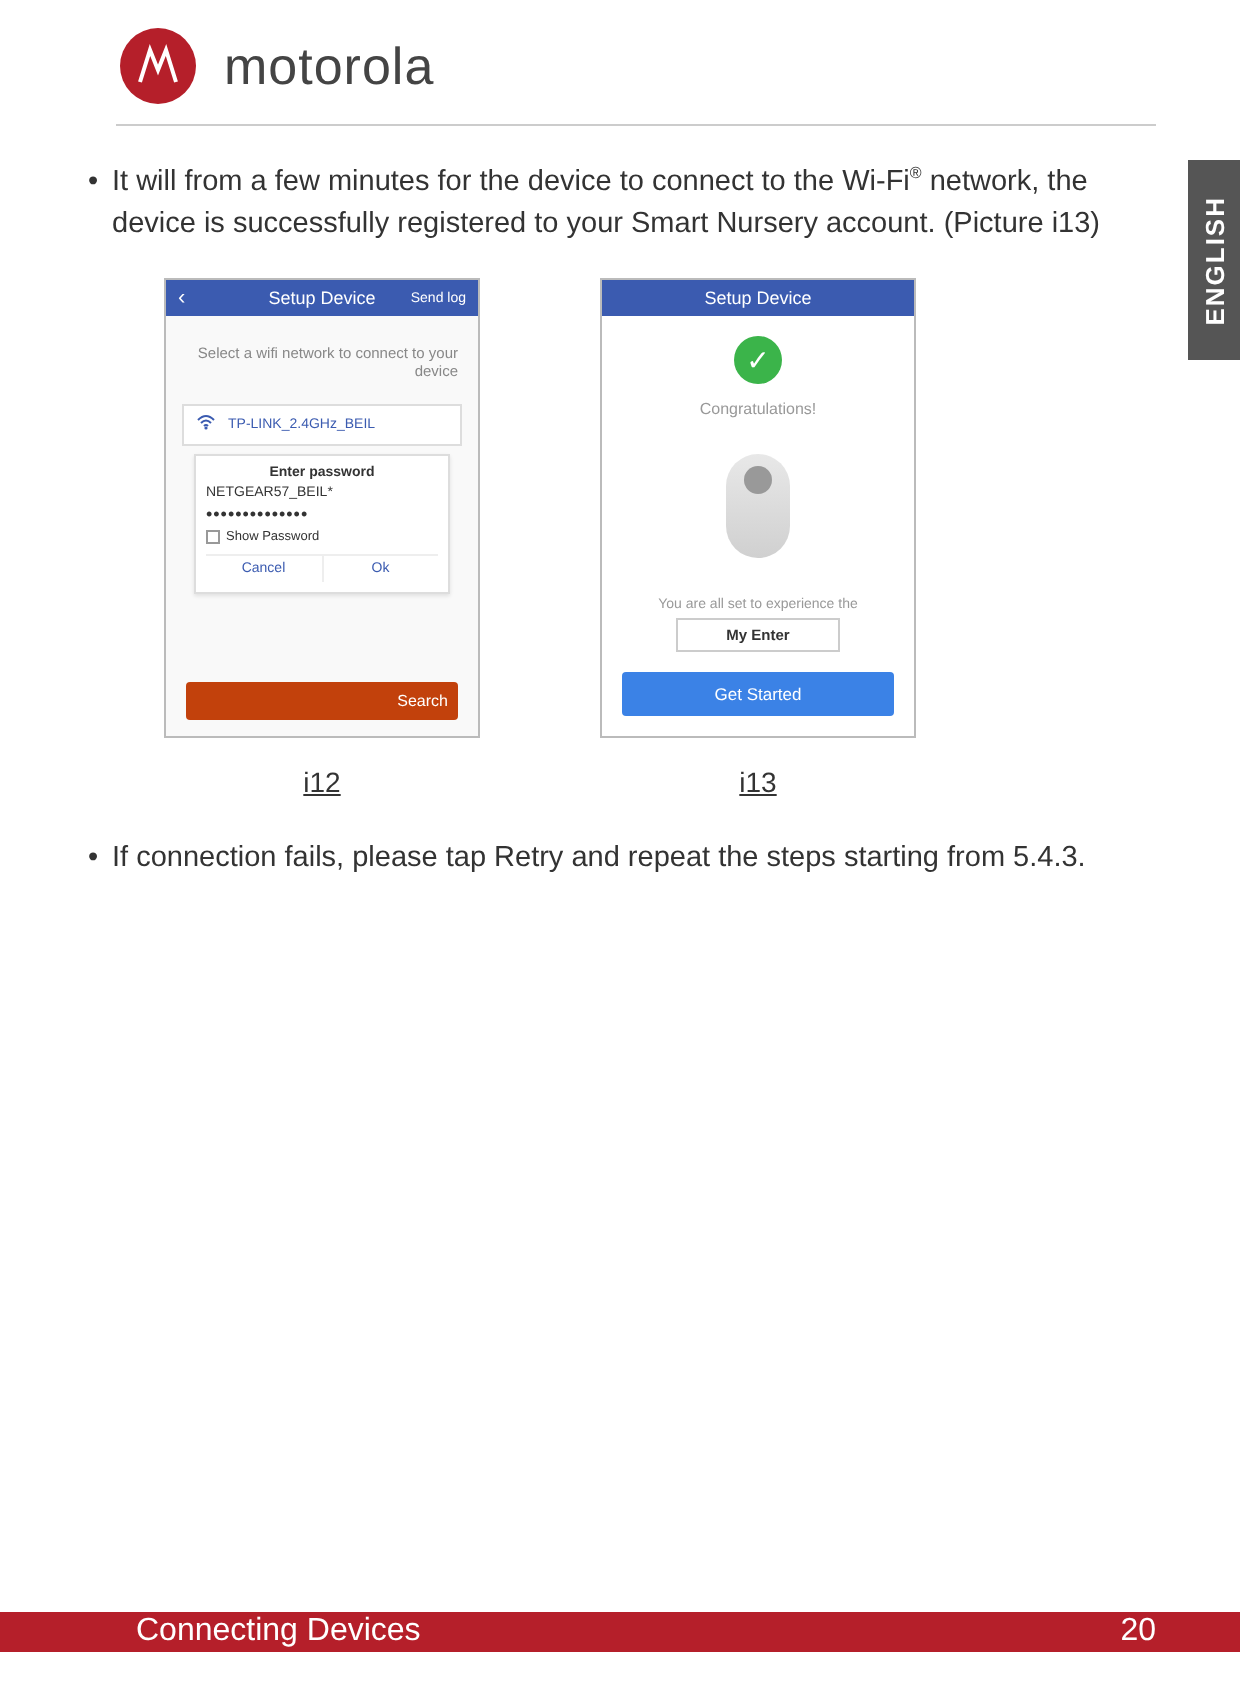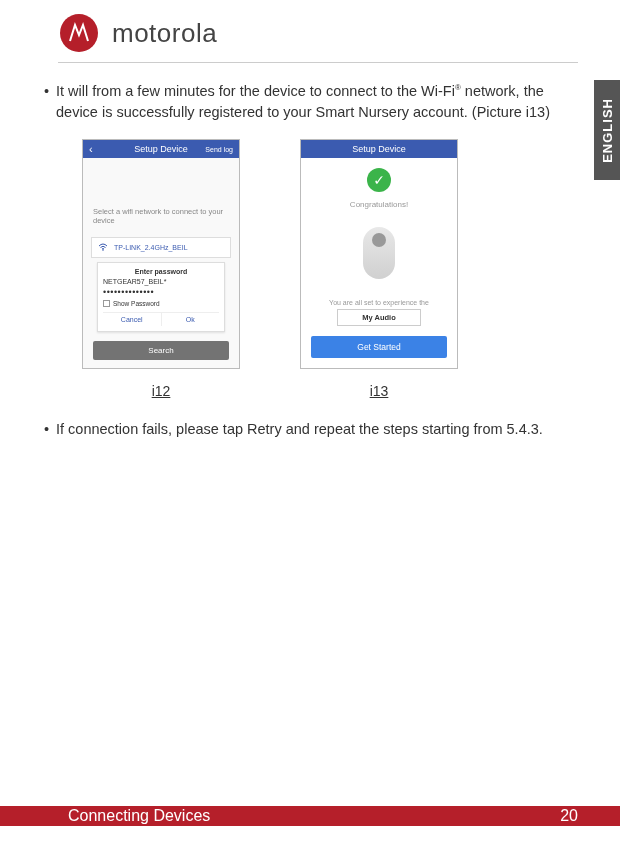--- a/index.html
+++ b/index.html
@@ -20,36 +20,36 @@
     .sup { font-size: 8px; vertical-align: super; }
     
     .screenshots { display: flex; gap: 60px; margin: 4px 0 8px 40px; }
     .phone { border: 1px solid #bbb; width: 158px; height: 230px; background: #f9f9f9; position: relative; font-size: 8px; }
     
     .phone-titlebar { background: #3b5bb0; color: #fff; height: 18px; display: flex; align-items: center; justify-content: center; position: relative; font-size: 9px; }
     .phone-back { position: absolute; left: 6px; font-size: 11px; }
     .phone-send { position: absolute; right: 6px; font-size: 7px; }
     
     .phone1-body { padding: 6px; }
-    .select-text { color: #888; font-size: 7.5px; text-align: left; padding: 8px 4px; margin-top: 35px; }
+    .select-text { color: #888; font-size: 7.5px; text-align: right; padding: 8px 4px; }
     .wifi-row { background: #fff; border: 1px solid #ddd; padding: 4px 6px; margin: 4px 2px; display: flex; align-items: center; gap: 6px; }
     .wifi-icon { color: #3b5bb0; font-size: 10px; }
     .wifi-name { color: #3b5bb0; font-size: 7px; }
     
     .password-card { background: #fff; margin: 0 8px; border: 1px solid #ddd; padding: 5px; box-shadow: 0 1px 2px rgba(0,0,0,0.1); }
     .pwd-title { text-align: center; font-size: 7px; font-weight: bold; margin-bottom: 3px; }
     .pwd-net { font-size: 7px; color: #333; margin-bottom: 2px; }
     .pwd-dots { font-size: 9px; letter-spacing: 0.5px; margin-bottom: 3px; }
     .pwd-show { display: flex; align-items: center; gap: 3px; font-size: 6.5px; margin-bottom: 5px; }
     .pwd-cb { width: 7px; height: 7px; border: 1px solid #999; }
     .pwd-btns { display: flex; border-top: 1px solid #eee; }
     .pwd-btn { flex: 1; text-align: center; padding: 3px; color: #3b5bb0; font-size: 7px; }
     .pwd-btn:first-child { border-right: 1px solid #eee; }
     
-    .search-btn { position: absolute; bottom: 8px; left: 10px; right: 10px; background: #737373; color: #fff; text-align: center; padding: 5px; font-size: 8px; border-radius: 2px; }
+    .search-btn { position: absolute; bottom: 8px; left: 10px; right: 10px; background: #c2410c; color: #fff; text-align: right; padding: 5px; font-size: 8px; border-radius: 2px; }
     
     .phone2-body { background: #fff; height: calc(100% - 18px); position: relative; display: flex; flex-direction: column; align-items: center; }
     .check-circle { width: 24px; height: 24px; border-radius: 50%; background: #3bb44a; display: flex; align-items: center; justify-content: center; margin-top: 10px; color: #fff; font-size: 14px; }
     .congrats { color: #999; font-size: 8px; margin-top: 8px; }
     .device-img { margin-top: 18px; width: 32px; height: 52px; background: linear-gradient(#e8e8e8,#d0d0d0); border-radius: 16px; position: relative; }
     .device-img::before { content: ''; position: absolute; top: 6px; left: 50%; transform: translateX(-50%); width: 14px; height: 14px; border-radius: 50%; background: #999; }
     .experience { color: #999; font-size: 7px; margin-top: 20px; }
     .myaudio { border: 1px solid #ccc; padding: 3px 24px; font-size: 7.5px; margin-top: 3px; font-weight: bold; }
     .getstarted { position: absolute; bottom: 10px; left: 10px; right: 10px; background: #3b82e6; color: #fff; text-align: center; padding: 6px; font-size: 8.5px; border-radius: 2px; }
     
@@ -122,21 +122,21 @@
 
     <div class="phone">
       <div class="phone-titlebar">
         <span>Setup Device</span>
       </div>
       <div class="phone2-body">
         <div class="check-circle">✓</div>
         <div class="congrats">Congratulations!</div>
         <div class="device-img"></div>
         <div class="experience">You are all set to experience the</div>
-        <div class="myaudio">My Audio</div>
+        <div class="myaudio">My Enter</div>
         <div class="getstarted">Get Started</div>
       </div>
     </div>
   </div>
 
   <div class="captions-row">
     <div class="caption">i12</div>
     <div class="caption">i13</div>
   </div>
 

